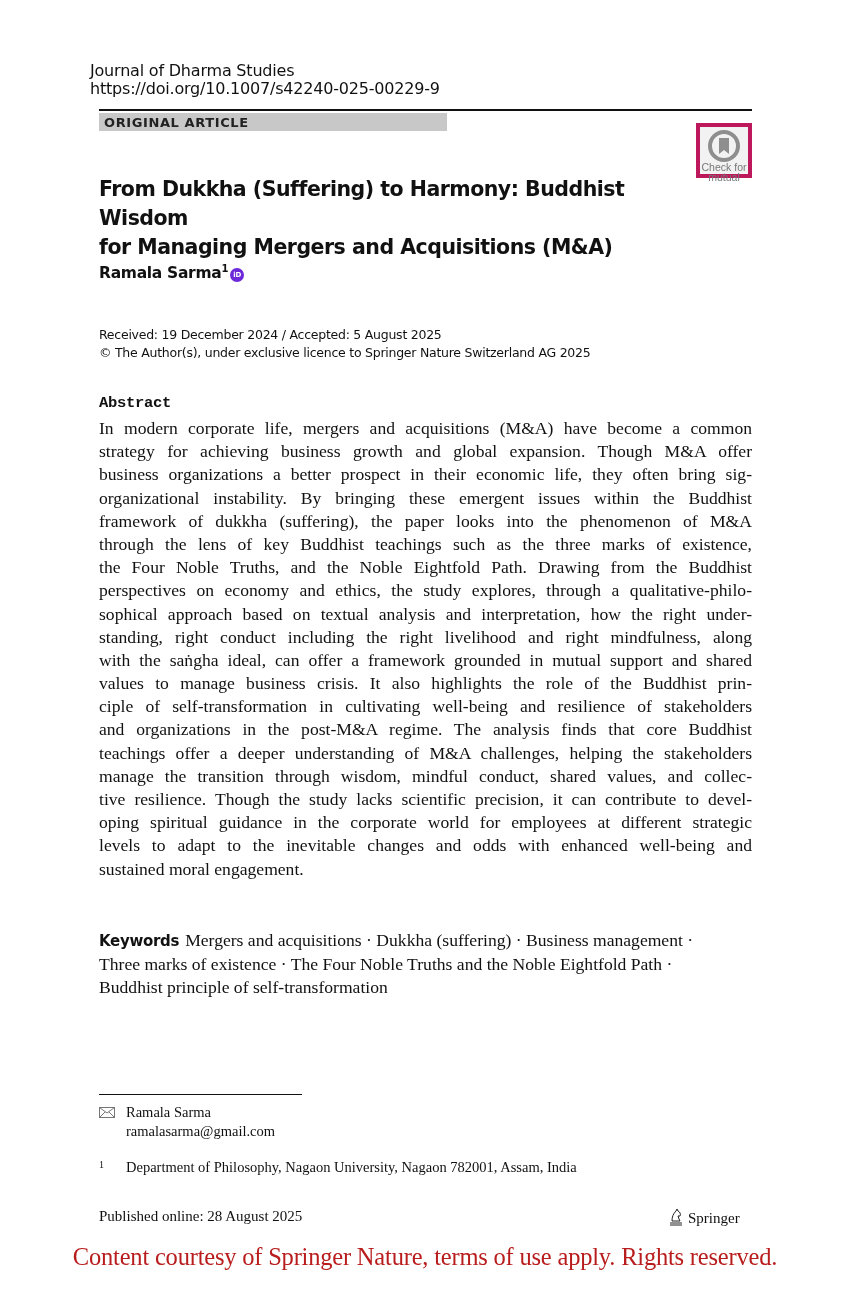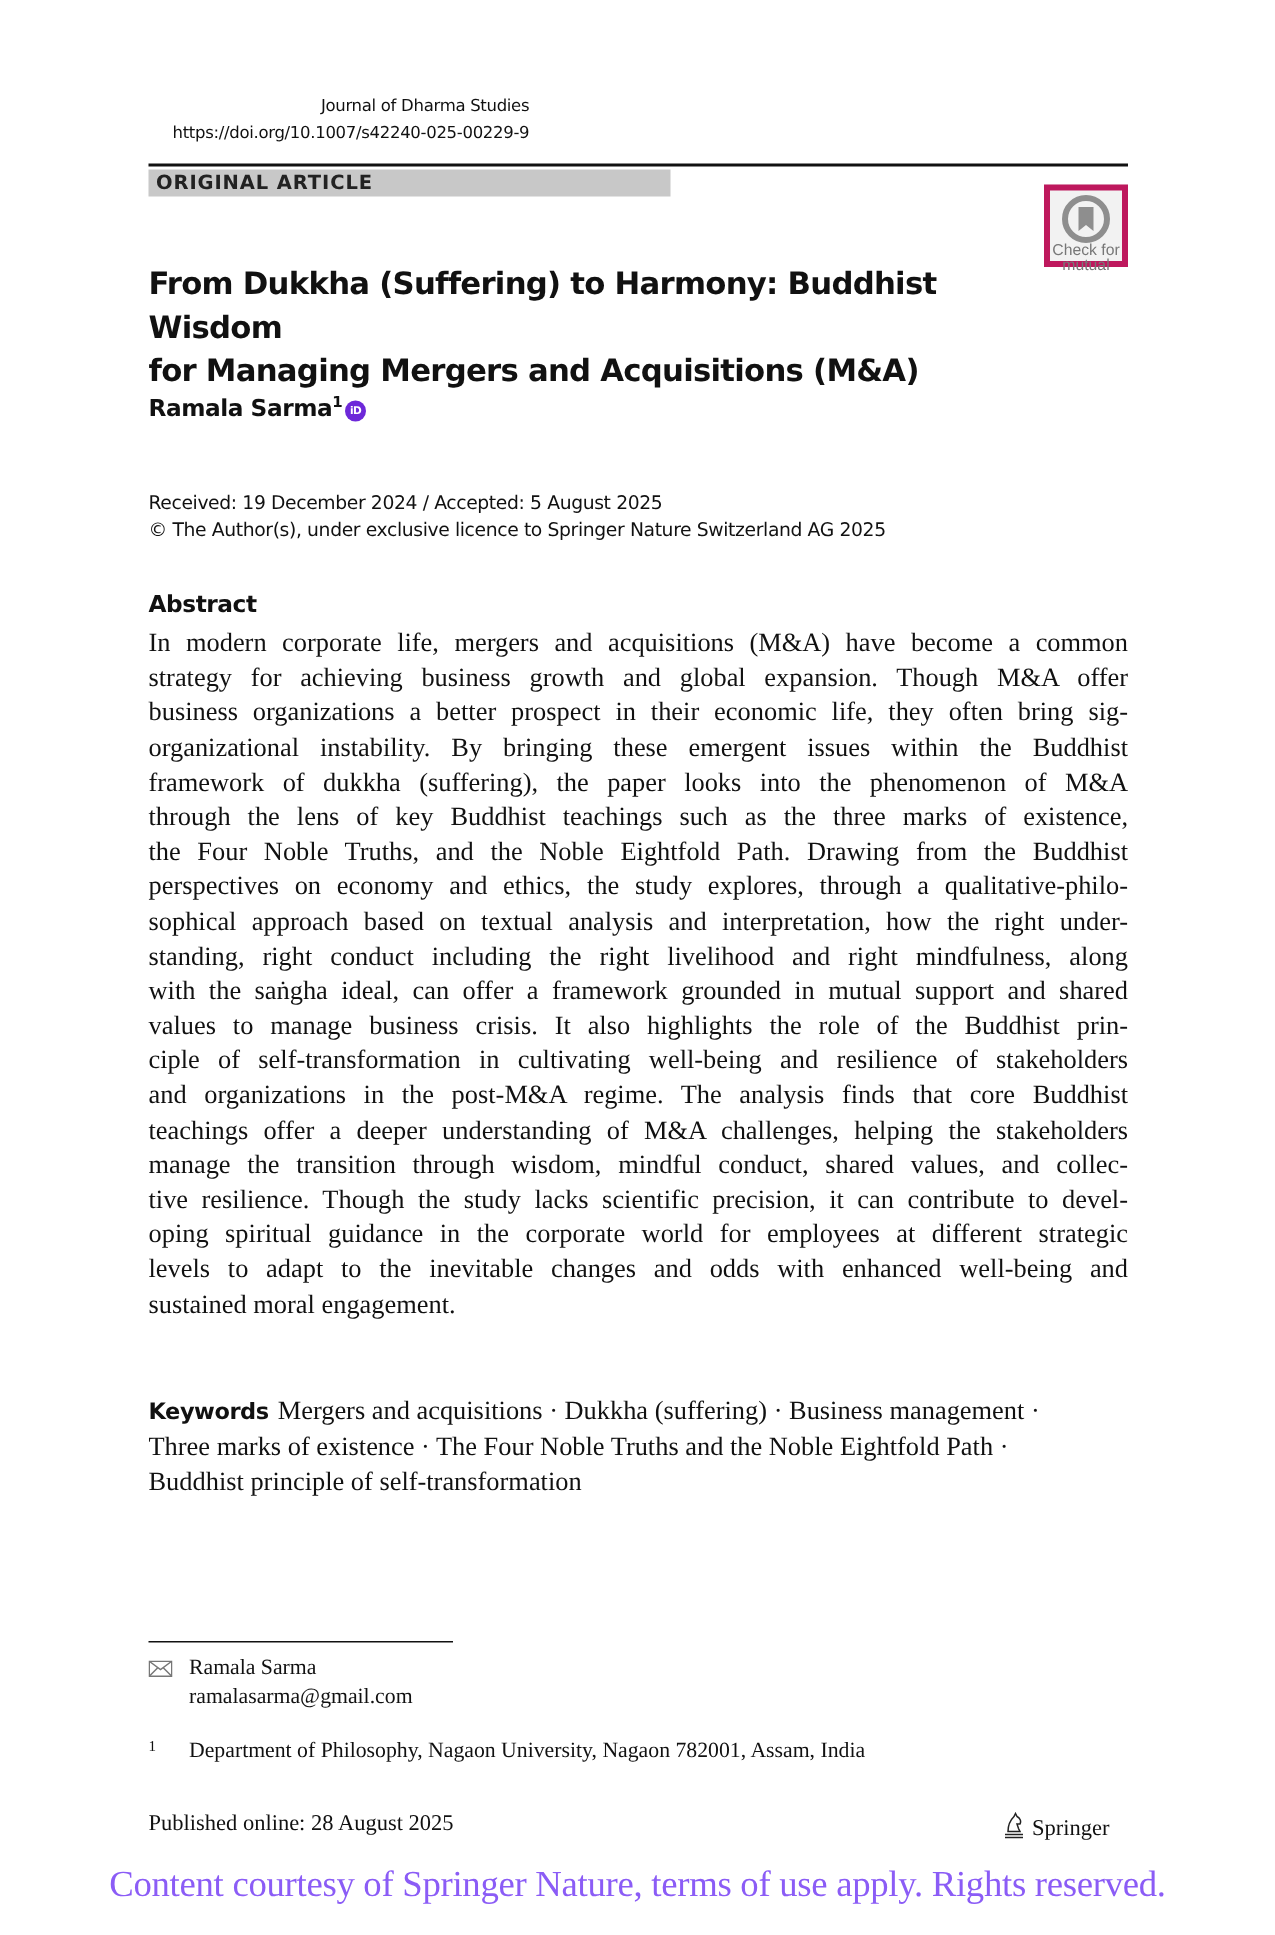--- a/index.html
+++ b/index.html
@@ -1,57 +1,57 @@
 <!DOCTYPE html>
 <html><head>
 <meta charset="utf-8">
 <style>
   html, body { margin: 0; padding: 0; background: #ffffff; }
   body { width: 850px; height: 1290px; position: relative; overflow: hidden; color: #111; }
   .sans { font-family: "DejaVu Sans", "Liberation Sans", sans-serif; }
   .serif { font-family: "Liberation Serif", "DejaVu Serif", serif; }
 
-  .journal { position: absolute; left: 115px; top: 62px; font-size: 11px; line-height: 18px; letter-spacing: -0.2px; text-align: right; }
+  .journal { position: absolute; left: 90px; top: 62px; font-size: 16px; line-height: 18px; letter-spacing: -0.2px; }
   .rule-top { position: absolute; left: 99px; top: 109px; width: 653px; height: 2px; background: #111; }
   .article-type { position: absolute; left: 99px; top: 113px; width: 348px; height: 18px; background: #c8c8c8;
     font-size: 13px; font-weight: bold; letter-spacing: 0.6px; line-height: 19px; padding-left: 5px; box-sizing: border-box; color: #222; }
 
   .cfu { position: absolute; left: 696px; top: 123px; width: 56px; height: 55px; border: 4px solid #be185d; box-sizing: border-box;
     background: #f2f2f2; text-align: center; }
   .cfu svg { display: block; margin: 3px auto 0; }
   .cfu .cfu-text { font-family: "Liberation Sans", sans-serif; font-size: 10.5px; line-height: 10px; color: #777; }
 
   .title { position: absolute; left: 99px; top: 175px; width: 590px; font-size: 20.5px; font-weight: bold; line-height: 29px; letter-spacing: -0.5px; }
   .author { position: absolute; left: 99px; top: 263px; font-size: 15.5px; font-weight: bold; letter-spacing: -0.3px; }
   .author sup { font-size: 10px; }
   .orcid { display: inline-block; width: 14px; height: 14px; border-radius: 50%; background: #6d28d9; color: #fff;
     font-size: 7px; line-height: 14px; text-align: center; vertical-align: 1px; margin-left: 2px; font-weight: bold; }
 
   .dates { position: absolute; left: 99px; top: 326px; font-size: 12.5px; line-height: 18px; letter-spacing: -0.25px; }
 
-  .abstract-heading { position: absolute; left: 99px; top: 394px; font-size: 15.5px; font-weight: bold; letter-spacing: -0.3px; }
+  .abstract-heading { position: absolute; left: 99px; top: 394px; font-size: 15.5px; font-weight: bold; letter-spacing: -0.3px; font-family: Liberation Mono, monospace; }
   .abstract { position: absolute; left: 99px; top: 417px; width: 653px; font-size: 17.6px; line-height: 23.2px; text-align: justify; }
   .abstract .line { display: block; text-align: justify; text-align-last: justify; white-space: nowrap; height: 23.2px; }
   .abstract .line.last { text-align-last: left; }
 
   .keywords { position: absolute; left: 99px; top: 929px; width: 653px; font-size: 17.6px; line-height: 23.2px; }
   .keywords .kw-label { font-family: "DejaVu Sans", sans-serif; font-weight: bold; font-size: 15px; letter-spacing: -0.3px; margin-right: 6px; }
 
   .foot-rule { position: absolute; left: 99px; top: 1094px; width: 203px; height: 1px; background: #111; }
   .contact { position: absolute; left: 99px; top: 1103px; font-size: 14.5px; line-height: 19px; }
   .contact .env { position: absolute; left: 0; top: 4px; }
   .contact .txt { position: absolute; left: 27px; top: 0; white-space: nowrap; }
   .affil { position: absolute; left: 99px; top: 1158px; font-size: 14.5px; line-height: 19px; white-space: nowrap; }
   .affil sup { position: absolute; left: 0; top: -3px; font-size: 10px; }
   .affil .txt { position: absolute; left: 27px; top: 0; }
 
   .published { position: absolute; left: 99px; top: 1208px; font-size: 15px; }
   .springer { position: absolute; left: 668px; top: 1208px; font-size: 15px; white-space: nowrap; }
   .springer svg { vertical-align: -3px; margin-right: 4px; }
-  .courtesy { position: absolute; left: 0; top: 1243px; width: 850px; text-align: center; font-size: 24.5px; color: #8b5cf6; letter-spacing: -0.2px; }
+  .courtesy { position: absolute; left: 0; top: 1243px; width: 850px; text-align: center; font-size: 24.5px; color: #b91c1c; letter-spacing: -0.2px; }
 </style>
 </head>
 <body>
 
 <div class="journal sans">
   <div>Journal of Dharma Studies</div>
   <div>https://doi.org/10.1007/s42240-025-00229-9</div>
 </div>
 
 <div class="rule-top"></div>

